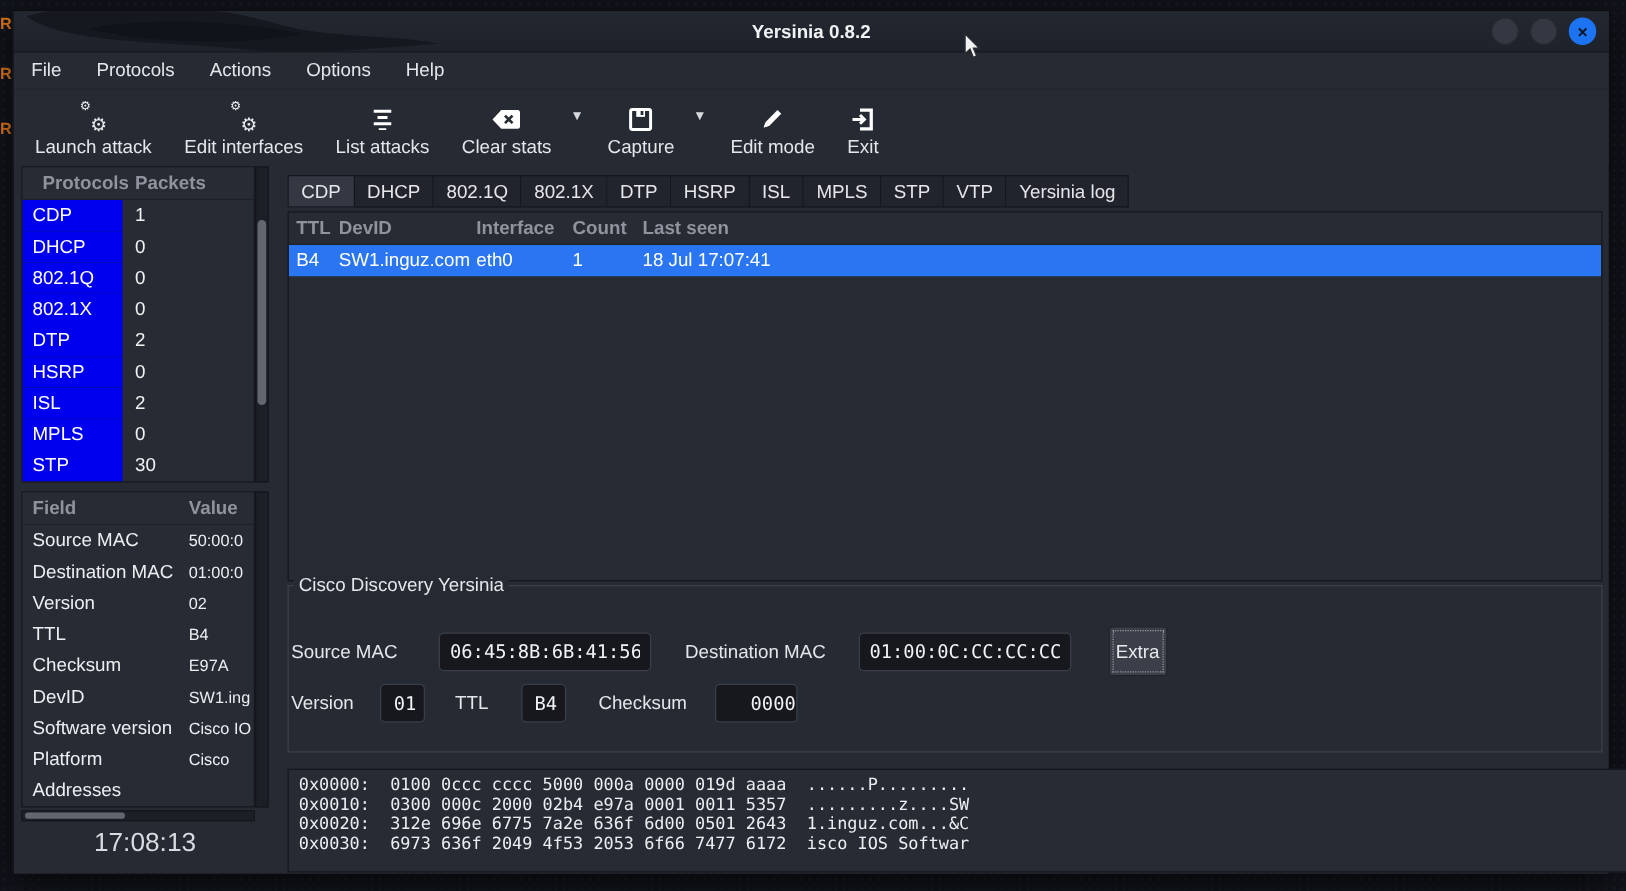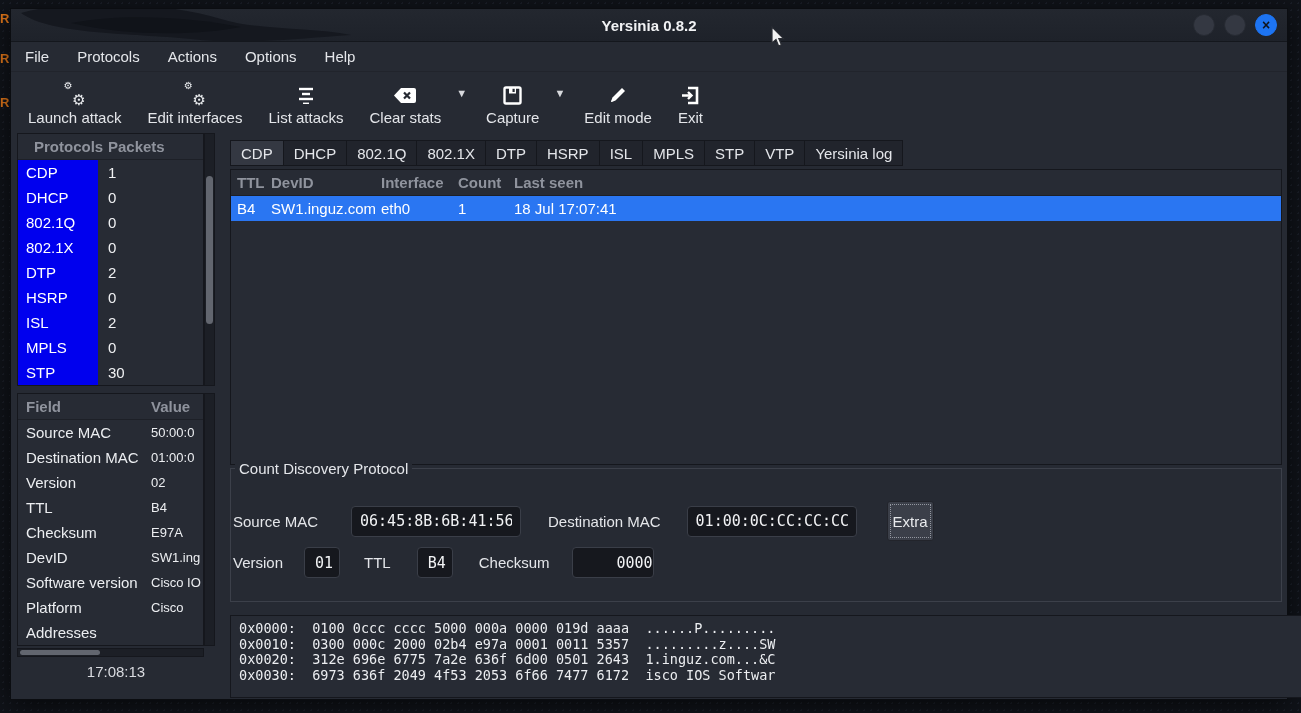--- a/index.html
+++ b/index.html
@@ -50,21 +50,21 @@
 
   .frow { display:flex; height:25px; align-items:center; }
   .fcell-name { width:133px; padding-left:8px; font-size:15px; color:#eceef1; white-space:nowrap; overflow:hidden; }
   .fcell-val { width:50px; font-size:13px; color:#eceef1; white-space:nowrap; overflow:hidden; }
 
   .vscroll { position:absolute; width:11px; background:#1c1f26; border:1px solid #15171d; }
   .vthumb { position:absolute; left:1px; width:7px; background:#62666f; border-radius:4px; }
   .hscroll { position:absolute; height:9px; background:#1c1f26; border:1px solid #15171d; }
   .hthumb { position:absolute; top:1px; height:5px; background:#62666f; border-radius:3px; }
 
-  .statustime { position:absolute; left:6px; width:198px; top:654px; text-align:center; font-size:15px; color:#d9dbe0; }
+  .statustime { position:absolute; left:6px; width:198px; top:654px; text-align:center; font-size:21px; color:#d9dbe0; }
 
   
   .tabs { position:absolute; left:219px; top:131px; display:flex; height:26px; }
   .tab { height:26px; line-height:25px; padding:0 10px; font-size:15px; color:#e4e6ea;
          background:#21242c; border:1px solid #15171d; border-left:none; }
   .tab:first-child { border-left:1px solid #15171d; }
   .tab.active { background:#343842; }
 
   
   .pkt-frame { left:219px; top:160px; width:1052px; height:296px; overflow:hidden; }
@@ -315,35 +315,35 @@
     <div class="pkt-row">
       <span class="pc1">B4</span>
       <span class="pc2">SW1.inguz.com</span>
       <span class="pc3">eth0</span>
       <span class="pc4">1</span>
       <span class="pc5">18 Jul 17:07:41</span>
     </div>
   </div>
 
   <div class="gbox">
-    <span class="legend">Count Discovery Protocol</span>
+    <span class="legend">Cisco Discovery Yersinia</span>
     <div class="formrow" style="left:2px; top:32px;">
       <span class="flabel">Source MAC</span>
       <input class="tinput" style="margin-left: 33px; width: 170px;" value="06:45:8B:6B:41:56">
       <span class="flabel" style="margin-left:27px;">Destination MAC</span>
       <input class="tinput" style="margin-left: 26px; width: 170px;" value="01:00:0C:CC:CC:CC">
       <button class="btn-extra" style="margin-left:30px;">Extra</button>
     </div>
     <div class="formrow" style="left:2px; top:78px;">
       <span class="flabel">Version</span>
       <input class="tinput" style="margin-left: 21px; width: 36px; padding: 0px 6px;" value="01">
       <span class="flabel" style="margin-left:24px;">TTL</span>
       <input class="tinput" style="margin-left: 26px; width: 36px; padding: 0px 6px;" value="B4">
       <span class="flabel" style="margin-left:26px;">Checksum</span>
-      <input class="tinput" style="margin-left: 22px; width: 82px; padding: 0px 0;" value="0000">
+      <input class="tinput" style="margin-left: 22px; width: 66px; padding: 0px 0;" value="0000">
     </div>
   </div>
 
   <div class="frame hexframe">
     <div class="hexlines">
       <div class="hexline">0x0000:  0100 0ccc cccc 5000 000a 0000 019d aaaa  ......P.........</div>
       <div class="hexline">0x0010:  0300 000c 2000 02b4 e97a 0001 0011 5357  .........z....SW</div>
       <div class="hexline">0x0020:  312e 696e 6775 7a2e 636f 6d00 0501 2643  1.inguz.com...&amp;C</div>
       <div class="hexline">0x0030:  6973 636f 2049 4f53 2053 6f66 7477 6172  isco IOS Softwar</div>
     </div>

